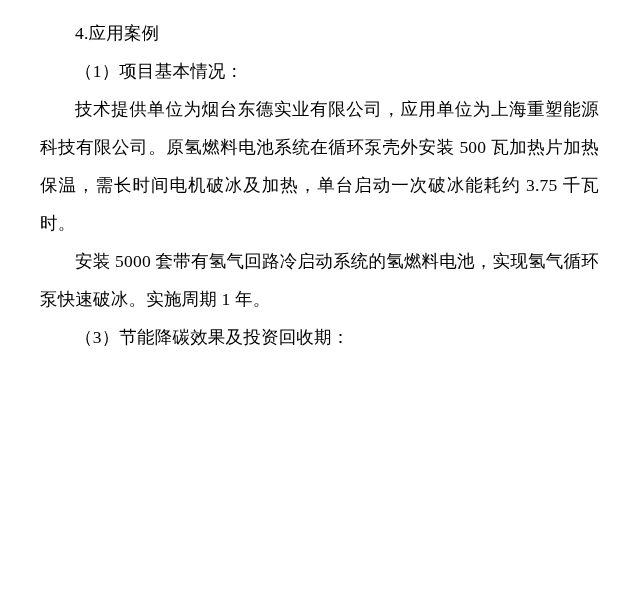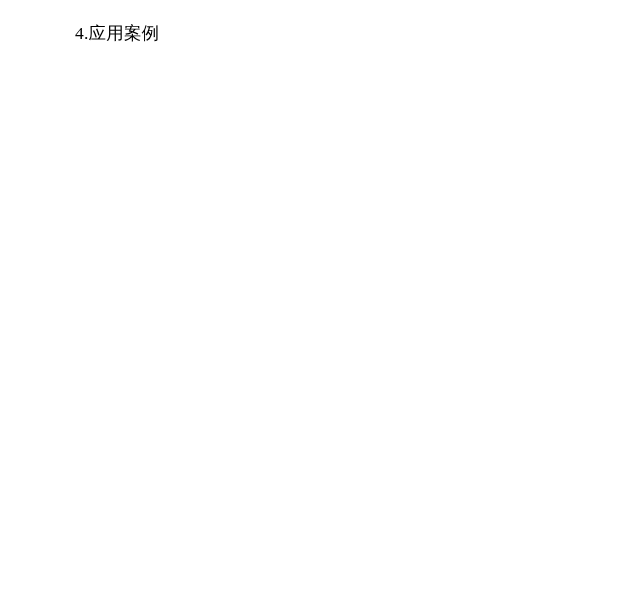--- a/index.html
+++ b/index.html
@@ -31,13 +31,17 @@
   }
   .indent {
     text-indent: 2em;
   }
 </style>
 </head>
 <body>
 
 <div class="page">
   <p class="para indent">4.应用案例</p>
+  <p class="para indent">（1）项目基本情况：</p>
+  <p class="para indent">技术提供单位为烟台东德实业有限公司，应用单位为上海重塑能源科技有限公司。原氢燃料电池系统在循环泵壳外安装 500 瓦加热片加热保温，需长时间电机破冰及加热，单台启动一次破冰能耗约 3.75 千瓦时。</p>
+  <p class="para indent">安装 5000 套带有氢气回路冷启动系统的氢燃料电池，实现氢气循环泵快速破冰。实施周期 1 年。</p>
+  <p class="para indent">（3）节能降碳效果及投资回收期：</p>
 </div>
 
 </body></html>

